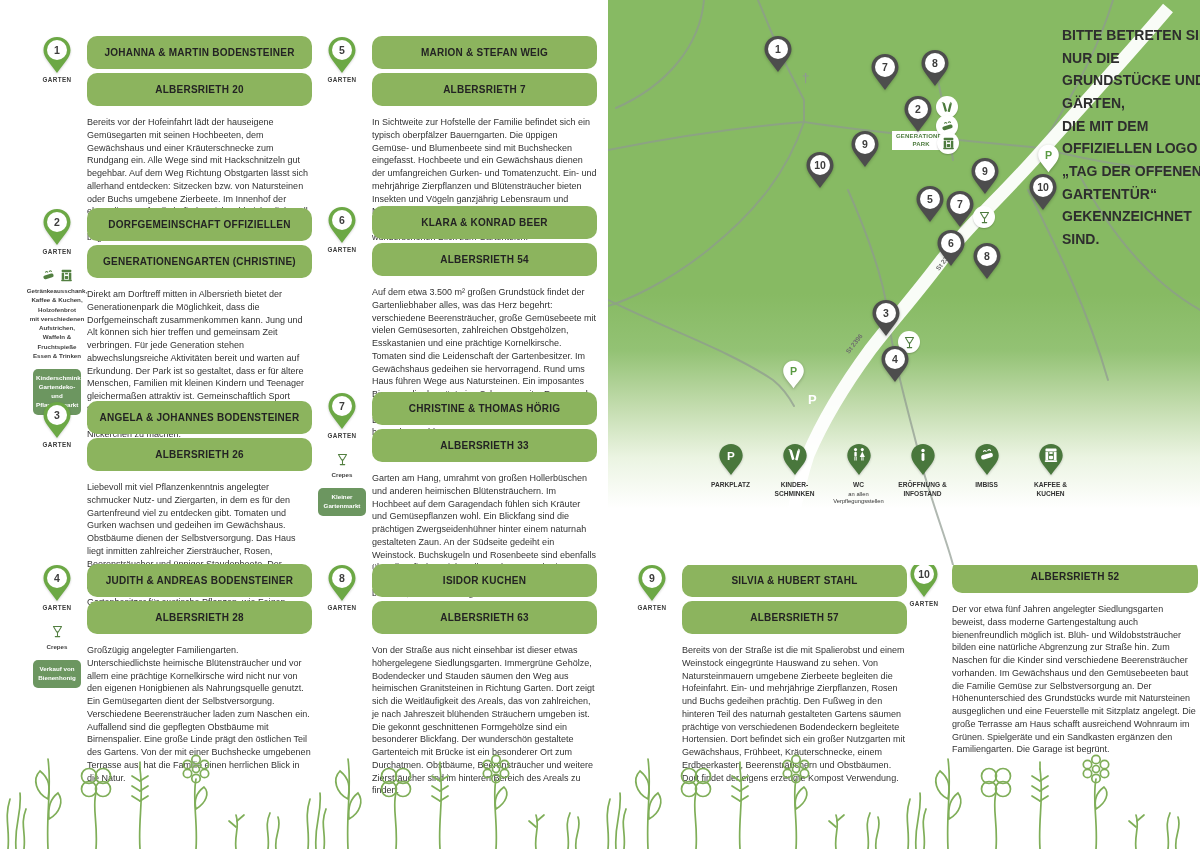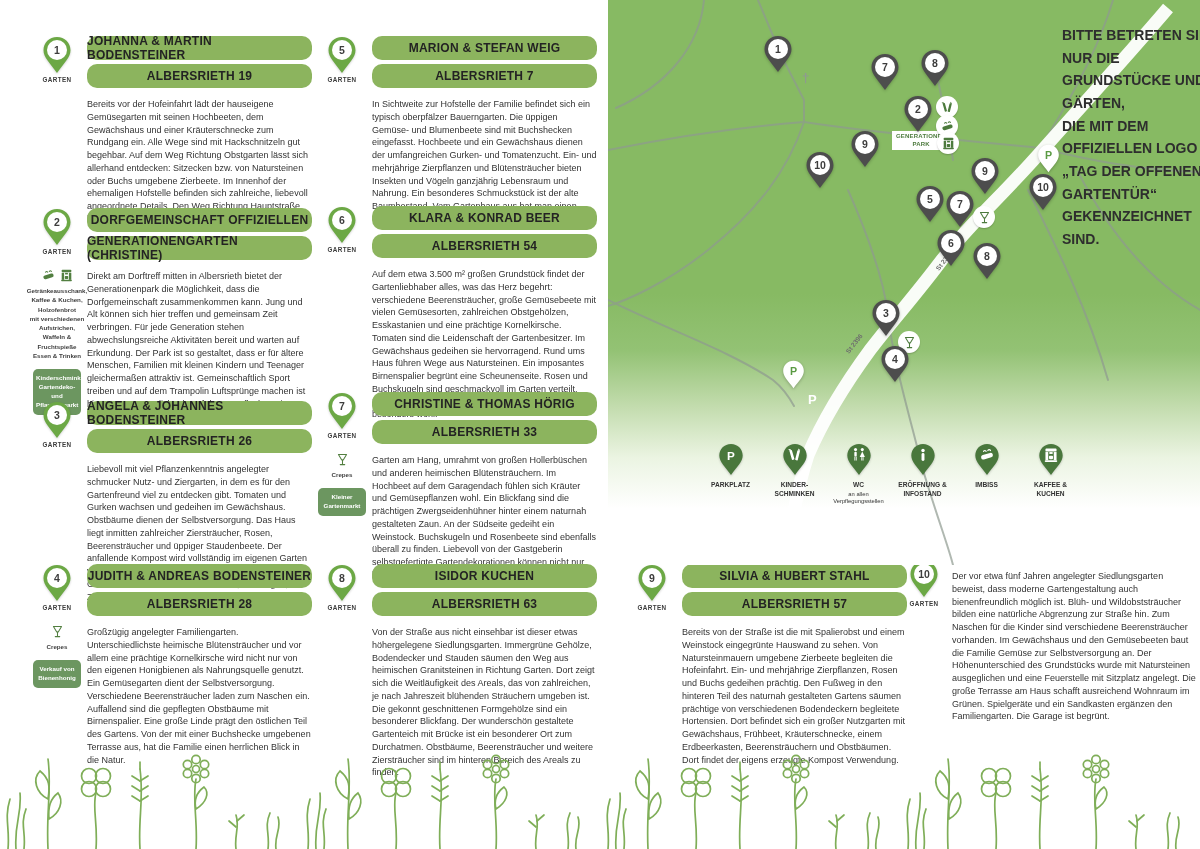--- a/index.html
+++ b/index.html
@@ -29,22 +29,22 @@
   .pin{display:flex;flex-direction:column;align-items:center;}
   .pin svg{filter:drop-shadow(0 1px 1px rgba(0,0,0,.18));}
   .pin-label{font-size:6.3px;font-weight:bold;color:#3c3c3c;margin-top:2px;letter-spacing:.4px;}
   .side-icons{display:flex;gap:3px;justify-content:center;margin-top:13px;color:#527f40;}
   .side-glyph{width:15px;height:15px;}
   .side-note{font-size:6.2px;font-weight:bold;color:#3e3e3e;text-align:center;white-space:pre-line;
              margin-top:3px;line-height:1.5;}
   .side-badge{background:#6c9660;color:#fff;font-size:6.2px;font-weight:bold;text-align:center;
               border-radius:5px;padding:5px 3px;margin-top:9px;line-height:1.45;width:48px;box-sizing:border-box;}
 
-  .pill{height:24px;border-radius:10px;background:#8cb45e;display:flex;align-items:center;justify-content:center;
-        font-size:12px;font-weight:bold;color:#232323;letter-spacing:.25px;}
+  .pill{height:33px;border-radius:10px;background:#8cb45e;display:flex;align-items:center;justify-content:center;
+        font-size:10px;font-weight:bold;color:#232323;letter-spacing:.25px;}
   .pill + .pill{margin-top:4px;}
   .body{margin:10px 0 0;font-size:9px;line-height:1.42;color:#333;}
 
   
   .map{position:absolute;left:608px;top:0;width:592px;height:565px;
        background:linear-gradient(180deg,#87ba63 0%,#87ba63 52%,#93c274 62%,#c3dcae 72%,#ebf4e2 81%,#ffffff 90%);}
   .map svg.roads{position:absolute;left:0;top:0;}
   .map-notice{position:absolute;left:454px;top:24px;width:162px;font-size:14px;font-weight:bold;
               line-height:1.62;color:#2e2e2e;white-space:pre-line;}
   .map-cross{position:absolute;left:194px;top:70px;font-size:13px;color:#8f9a90;font-weight:bold;}
@@ -130,21 +130,21 @@
           <path d="M15 1C7.3 1 1.5 6.9 1.5 14.3 1.5 21.6 8 27 15 37 22 27 28.5 21.6 28.5 14.3 28.5 6.9 22.7 1 15 1Z" fill="#6ca845"></path>
           <circle cx="15" cy="14" r="10" fill="#ffffff"></circle>
           <text x="15" y="17.8" text-anchor="middle" font-size="10.5" font-weight="bold" fill="#3d3d3d" font-family="Liberation Sans, sans-serif">1</text>
         </svg>
         <div class="pin-label">GARTEN</div>
       </div>
 
     </div>
     <div class="content">
       <div class="pill">JOHANNA &amp; MARTIN BODENSTEINER</div>
-      <div class="pill">ALBERSRIETH 19</div>
+      <div class="pill">ALBERSRIETH 20</div>
       <p class="body">Bereits vor der Hofeinfahrt lädt der hauseigene Gemüsegarten mit seinen Hochbeeten, dem Gewächshaus und einer Kräuterschnecke zum Rundgang ein. Alle Wege sind mit Hackschnitzeln gut begehbar. Auf dem Weg Richtung Obstgarten lässt sich allerhand entdecken: Sitzecken bzw. von Natursteinen oder Buchs umgebene Zierbeete. Im Innenhof der ehemaligen Hofstelle befinden sich zahlreiche, liebevoll angeordnete Details. Den Weg Richtung Hauptstraße begleiten unterschiedlichste Ziersträucher.</p>
     </div>
   </article>
 
   <article class="entry">
     <div class="gutter">
       <div class="pin">
         <svg width="30" height="38" viewBox="0 0 30 38">
           <path d="M15 1C7.3 1 1.5 6.9 1.5 14.3 1.5 21.6 8 27 15 37 22 27 28.5 21.6 28.5 14.3 28.5 6.9 22.7 1 15 1Z" fill="#6ca845"></path>
           <circle cx="15" cy="14" r="10" fill="#ffffff"></circle>
@@ -330,20 +330,21 @@
         <svg width="30" height="38" viewBox="0 0 30 38">
           <path d="M15 1C7.3 1 1.5 6.9 1.5 14.3 1.5 21.6 8 27 15 37 22 27 28.5 21.6 28.5 14.3 28.5 6.9 22.7 1 15 1Z" fill="#6ca845"></path>
           <circle cx="15" cy="14" r="10" fill="#ffffff"></circle>
           <text x="15" y="17.8" text-anchor="middle" font-size="10.5" font-weight="bold" fill="#3d3d3d" font-family="Liberation Sans, sans-serif">10</text>
         </svg>
         <div class="pin-label">GARTEN</div>
       </div>
 
     </div>
     <div class="content">
+      <div class="pill">ALBERSRIETH 52</div>
       <p class="body">Der vor etwa fünf Jahren angelegter Siedlungsgarten beweist, dass moderne Gartengestaltung auch bienenfreundlich möglich ist. Blüh- und Wildobststräucher bilden eine natürliche Abgrenzung zur Straße hin. Zum Naschen für die Kinder sind verschiedene Beerensträucher vorhanden. Im Gewächshaus und den Gemüsebeeten baut die Familie Gemüse zur Selbstversorgung an. Der Höhenunterschied des Grundstücks wurde mit Natursteinen ausgeglichen und eine Feuerstelle mit Sitzplatz angelegt. Die große Terrasse am Haus schafft ausreichend Wohnraum im Grünen. Spielgeräte und ein Sandkasten ergänzen den Familiengarten. Die Garage ist begrünt.</p>
     </div>
   </article>
 </section>
 
 <section class="map">
   <svg class="roads" width="592" height="565" viewBox="0 0 592 565">
     <g fill="none" stroke="#8f9a90" stroke-width="2" opacity="0.7" stroke-linecap="round">
       <path d="M150,0 L173,55 L196,100 L196,122"></path>
       <path d="M96,0 C92,45 60,85 8,108"></path>

